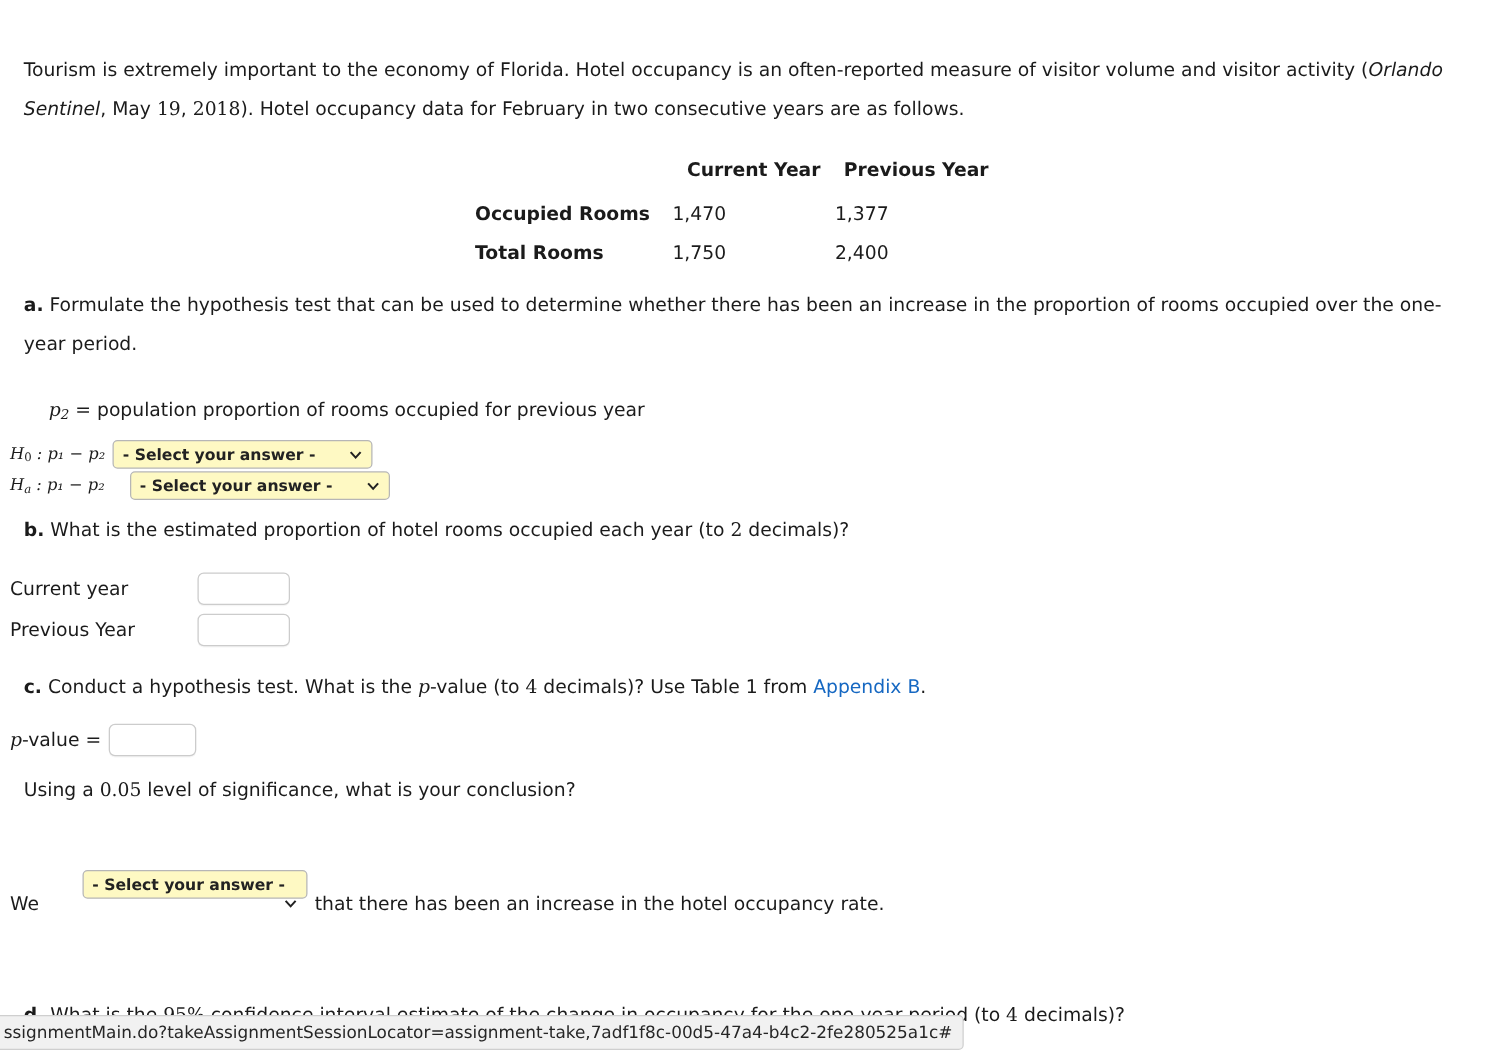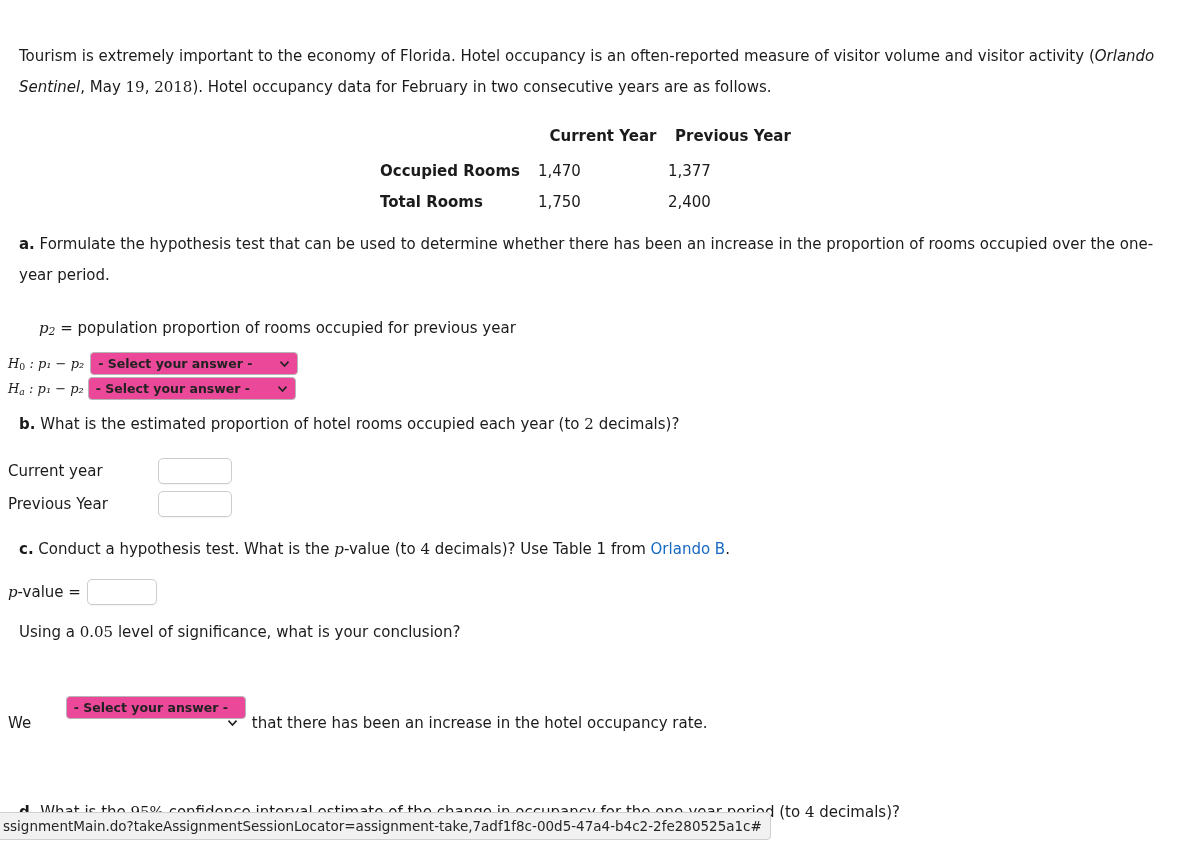--- a/index.html
+++ b/index.html
@@ -88,29 +88,29 @@
     align-items: center;
     height: 25px;
   }
   .hyp-lhs {
     font-family: "DejaVu Serif", "Liberation Serif", serif;
     font-style: italic;
     font-size: 13px;
     white-space: nowrap;
     margin-right: 6px;
   }
-  .hyp-row.r2 .hyp-lhs { margin-right: 4px; }
+  .hyp-row.r2 .hyp-lhs { margin-right: 20px; }
 
   
   select.sel {
     font-family: "DejaVu Sans", "Liberation Sans", sans-serif;
     font-weight: bold;
     font-size: 12.5px;
     color: #222222;
-    background: #ec4899;
+    background: #fef9c3;
     border: 1px solid #b6b6b6;
     border-radius: 4px;
     padding: 2px 4px 2px 7px;
     height: 23px;
     box-sizing: border-box;
     -webkit-appearance: none;
     appearance: none;
     outline: none;
   }
   .selwrap {
@@ -263,21 +263,21 @@
     <div class="brow">
       <span class="blabel">Current year</span>
       <input class="txt in-b" type="text" placeholder="" style="">
     </div>
     <div class="brow">
       <span class="blabel">Previous Year</span>
       <input class="txt in-b" type="text" placeholder="" style="">
     </div>
   </div>
 
-  <p class="para" style="margin-top:14px"><span class="lead">c.</span><span> Conduct a hypothesis test. What is the </span><span class="math">p</span><span>-value (to </span><span class="mathnum">4</span><span> decimals)? Use Table 1 from </span><a class="lnk" href="#">Orlando B</a><span>.</span></p>
+  <p class="para" style="margin-top:14px"><span class="lead">c.</span><span> Conduct a hypothesis test. What is the </span><span class="math">p</span><span>-value (to </span><span class="mathnum">4</span><span> decimals)? Use Table 1 from </span><a class="lnk" href="#">Appendix B</a><span>.</span></p>
 
   <div class="pvrow">
     <span class="pvlabel"><span class="math">p</span><span>-value = </span></span>
     <input class="txt in-p" type="text" placeholder="" style="">
   </div>
 
   <p class="para" style="margin-top:12px"><span>Using a </span><span class="mathnum">0.05</span><span> level of significance, what is your conclusion?</span></p>
 
   <div class="inline-row">
     <span>We</span>

